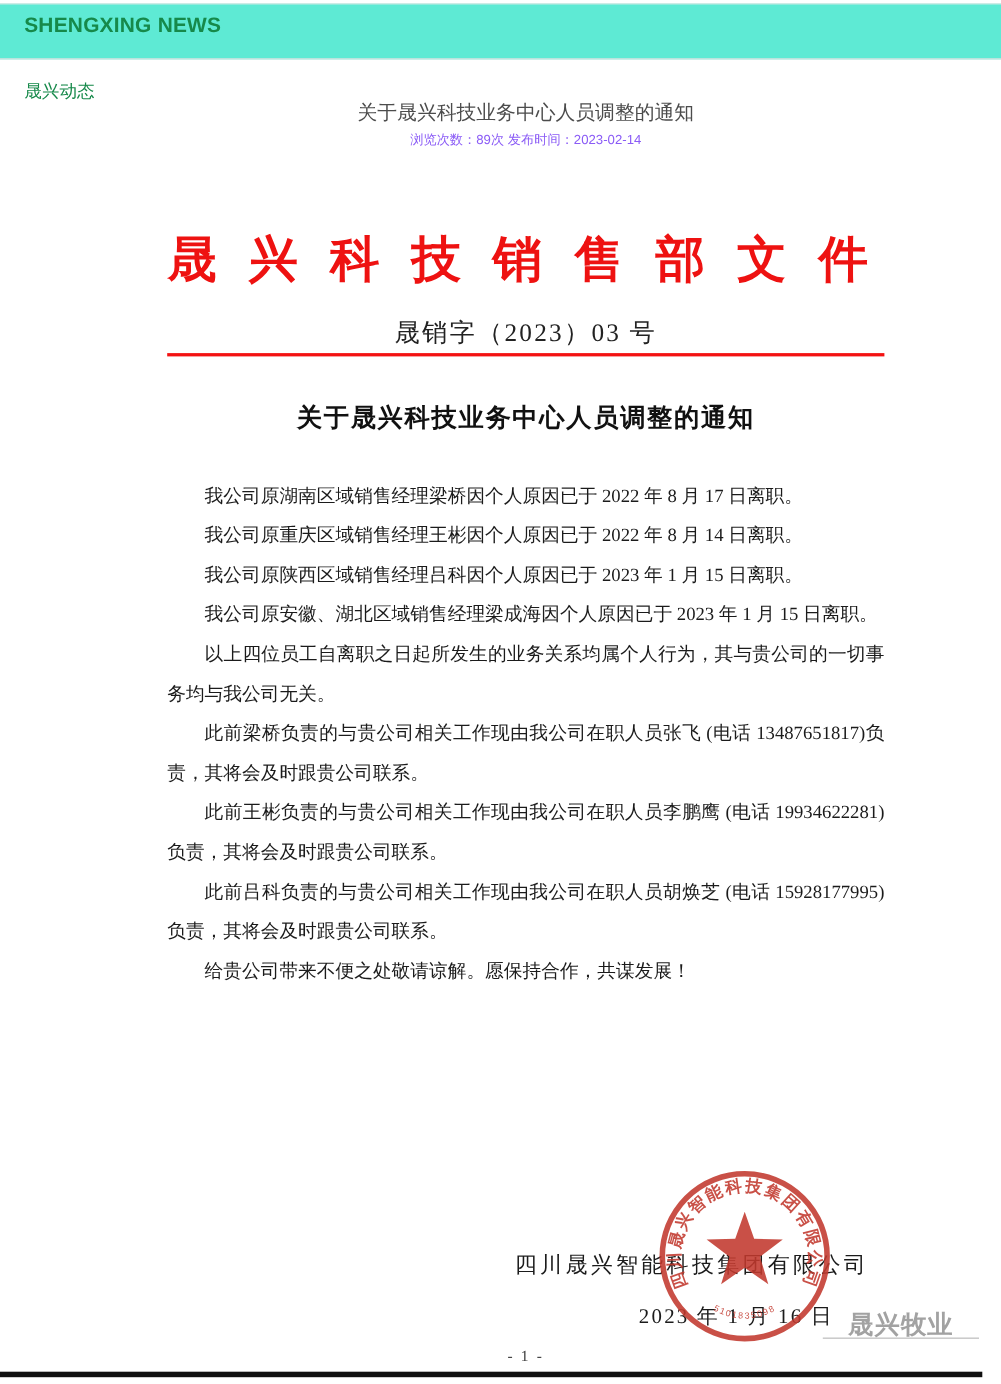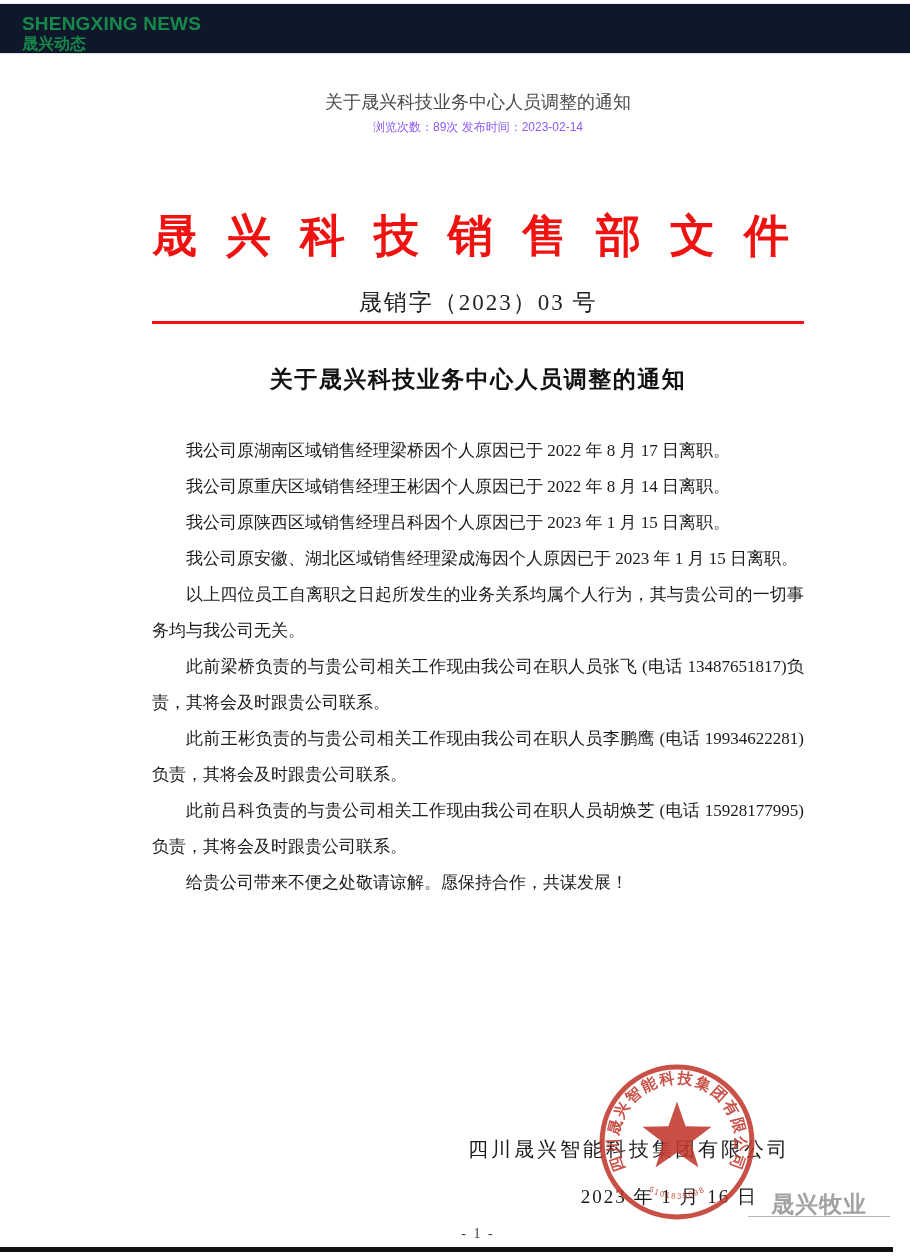--- a/index.html
+++ b/index.html
@@ -2,23 +2,23 @@
 <html><head>
 <meta charset="utf-8">
 <style>
   * { margin:0; padding:0; box-sizing:border-box; }
   html,body { width:910px; height:1258px; background:#ffffff; overflow:hidden; position:relative;
               font-family:"Liberation Sans", sans-serif; }
 
   
   .site-header { position:absolute; left:0; top:3px; width:910px; height:51px;
                  border-top:1px solid #e9e9e9; border-bottom:1px solid #e2e2e2;
-                 padding:9px 0 0 22px; background:#0f172a; }
+                 padding:9px 0 0 22px; background:#5eead4; }
   .brand-en { color:#16894a; font-weight:bold; font-size:19px; line-height:21px; letter-spacing:0.2px; }
-  .brand-cn { color:#16894a; font-weight:bold; font-size:16px; line-height:19px; }
+  .brand-cn { color:#16894a; font-weight:normal; font-size:16px; line-height:19px;margin-top:40px; }
 
   
   .article-title { position:absolute; left:152px; top:90px; width:652px; text-align:center;
                    color:#4c4c4c; font-size:18px; font-weight:normal; }
   .article-meta  { position:absolute; left:152px; top:119px; width:652px; text-align:center;
                    color:#8b5cf6; font-size:12px; }
 
   
   .doc { font-family:"Liberation Serif","DejaVu Serif",serif; color:#1b1b1b; }
 

